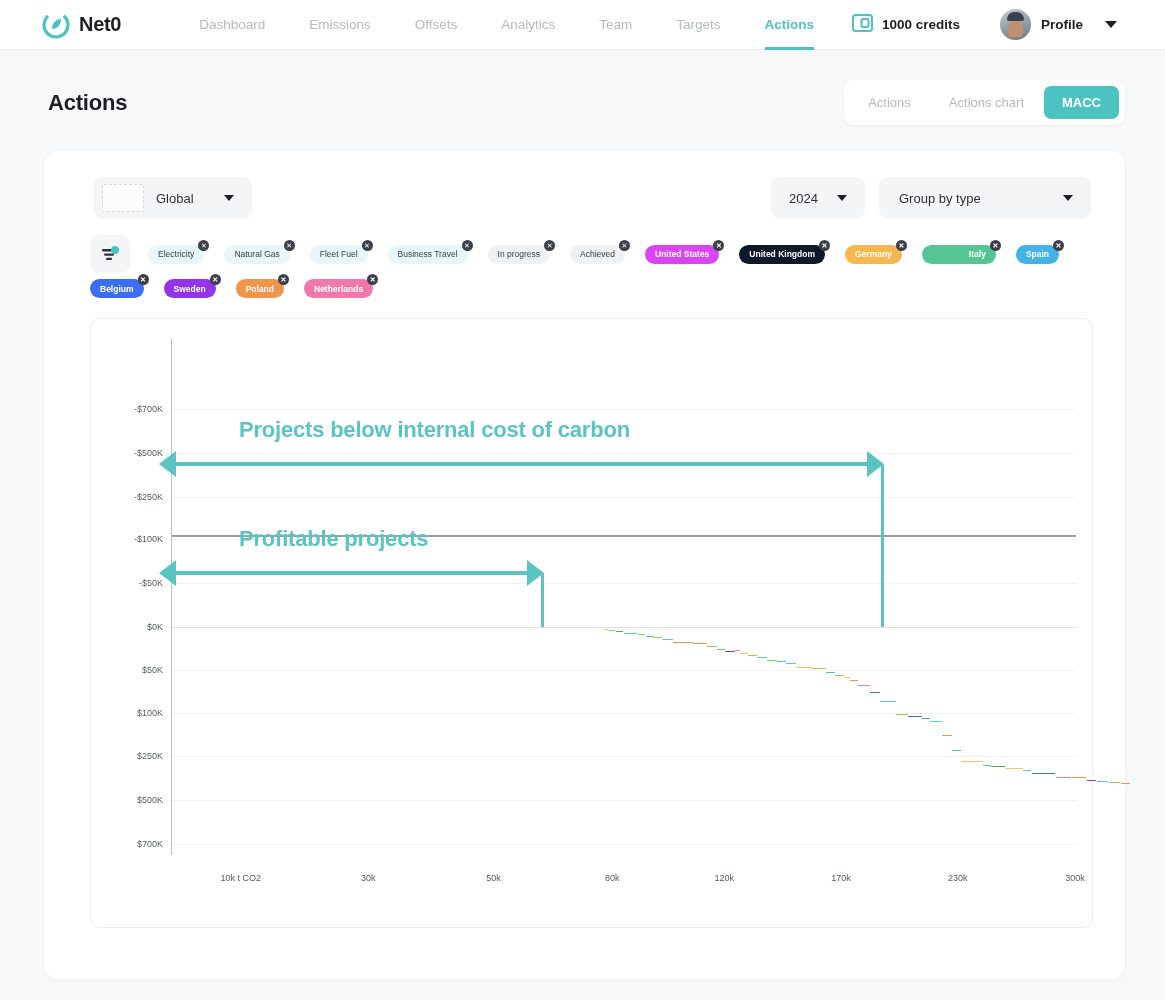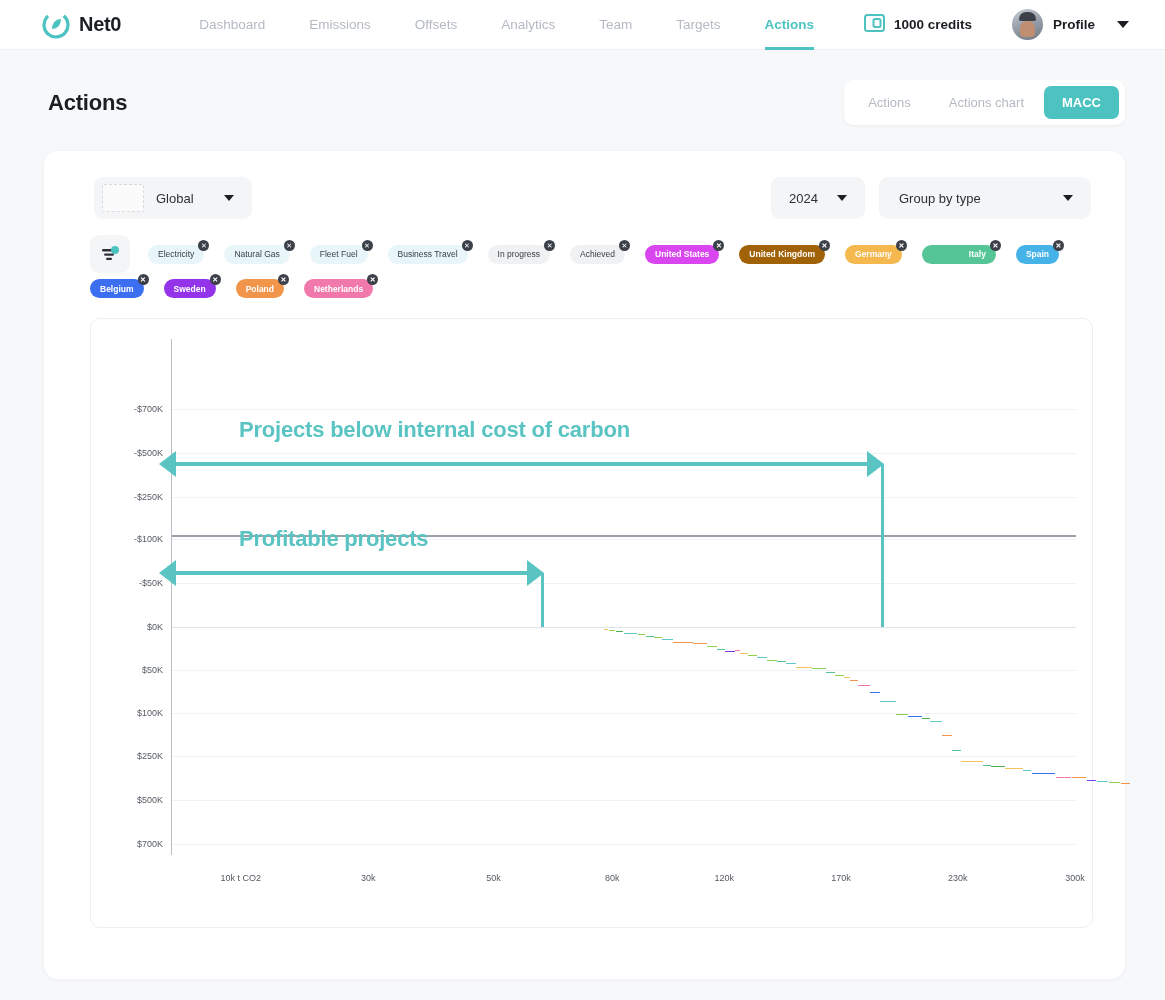--- a/index.html
+++ b/index.html
@@ -29,21 +29,21 @@
     font-size: 13.5px; color: #b4bac2; padding: 0 22px;
     height: 50px; display: flex; align-items: center;
     cursor: pointer; position: relative;
   }
   .nav-link.active { color: #4cc3c1; font-weight: bold; }
   .nav-link.active::after {
     content: ""; position: absolute; left: 22px; right: 22px; bottom: 0;
     height: 2.5px; background: #4cc3c1;
   }
   .nav-right {
-    display: flex; align-items: center; position: absolute; right: 36px; justify-content: flex-end;
+    display: flex; align-items: center; position: absolute; right: 48px; justify-content: flex-end;
   }
   .credits { display: flex; align-items: center; gap: 9px; }
   .credits-label { font-size: 13.5px; color: #1b1f24; font-weight: bold; }
   .profile-wrap { display: flex; align-items: center; margin-left: 40px; gap: 10px; }
   .avatar {
     width: 31px; height: 31px; border-radius: 50%;
     background: linear-gradient(160deg,#c9ced6 0%,#9aa2ad 45%,#6f7782 100%);
     overflow: hidden; position: relative; flex: none;
   }
   .avatar::before {
@@ -273,21 +273,21 @@
           <span class="chip-x">✕</span>
         </div>
         <div class="chip status" style="background: rgb(240, 241, 243); color: rgb(58, 64, 72);">
           <span>Achieved</span>
           <span class="chip-x">✕</span>
         </div>
         <div class="chip country" style="background: #d946ef; color: rgb(255, 255, 255);">
           <span>United States</span>
           <span class="chip-x">✕</span>
         </div>
-        <div class="chip country" style="background: #a16207; color: rgb(255, 255, 255);">
+        <div class="chip country" style="background: #0f172a; color: rgb(255, 255, 255);">
           <span>United Kingdom</span>
           <span class="chip-x">✕</span>
         </div>
         <div class="chip country" style="background: rgb(245, 184, 79); color: rgb(255, 255, 255);">
           <span>Germany</span>
           <span class="chip-x">✕</span>
         </div>
         <div class="chip country" style="background: rgb(86, 197, 150); color: rgb(255, 255, 255); padding-left: 47px;">
           <span>Italy</span>
           <span class="chip-x">✕</span>

